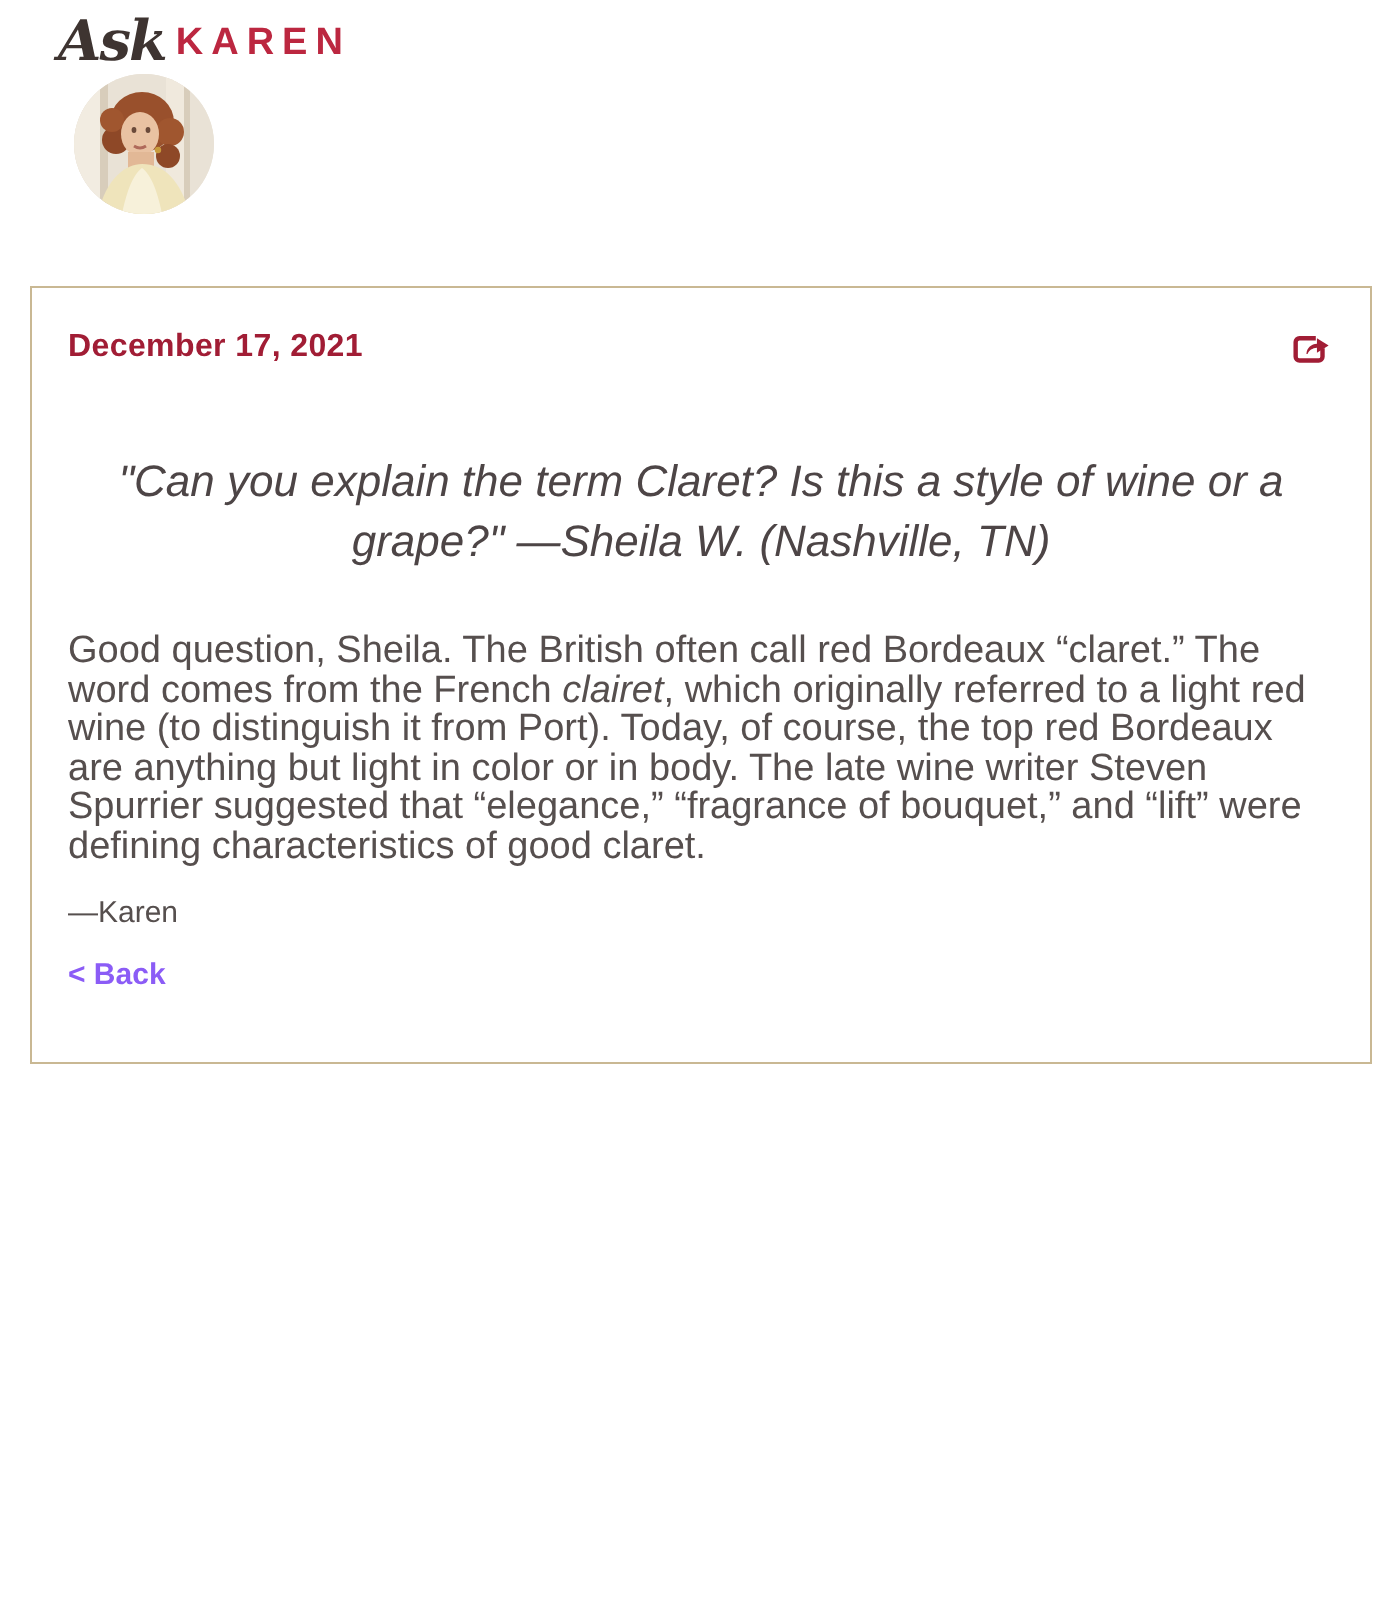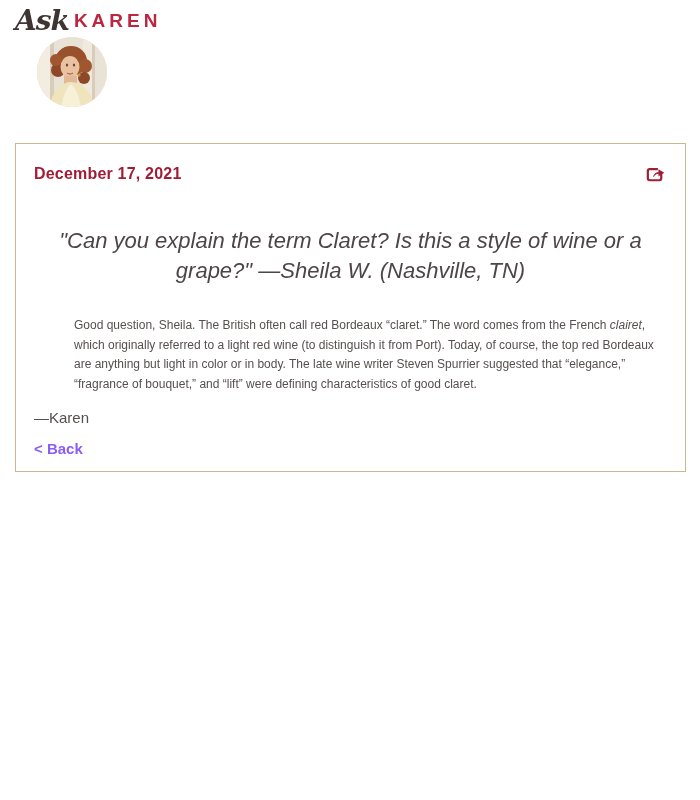--- a/index.html
+++ b/index.html
@@ -7,21 +7,21 @@
   body {
     width: 700px;
     height: 800px;
     position: relative;
     font-family: "Liberation Sans", sans-serif;
     color: #564f4e;
   }
   .header { position: relative; height: 143px; }
   .logo {
     position: absolute;
-    left: 15px;
+    left: 29px;
     top: 4px;
     white-space: nowrap;
     cursor: pointer;
   }
   .logo-script {
     font-family: "DejaVu Serif", serif;
     font-style: italic;
     font-weight: bold;
     font-size: 28px;
     color: #3e3431;
@@ -43,21 +43,21 @@
     width: 70px;
     height: 70px;
     border-radius: 50%;
     overflow: hidden;
     background: #eae3d8;
   }
   .avatar svg { display: block; width: 70px; height: 70px; }
 
   .card {
     margin: 0 14px 0 15px;
-    height: 329px;
+    height: 389px;
     border: 1px solid #c9b893;
     background: #ffffff;
     padding: 19px 18px 0 18px;
   }
   .card-top {
     display: flex;
     justify-content: space-between;
     align-items: flex-start;
   }
   .date {
@@ -79,24 +79,23 @@
     max-width: 620px;
     text-align: center;
     font-style: italic;
     font-weight: 400;
     font-size: 22px;
     line-height: 30px;
     color: #4d4546;
   }
   .answer {
     margin-top: 30px;
-    font-size: 12px;
+    font-size: 19px;
     line-height: 19.5px;
     color: #564f4e;
-    margin-left: 40px;
   }
   .answer em { font-style: italic; }
   .signature {
     margin-top: 15px;
     font-size: 15px;
     color: #564f4e;
   }
   .back-link {
     display: inline-block;
     margin-top: 14px;

